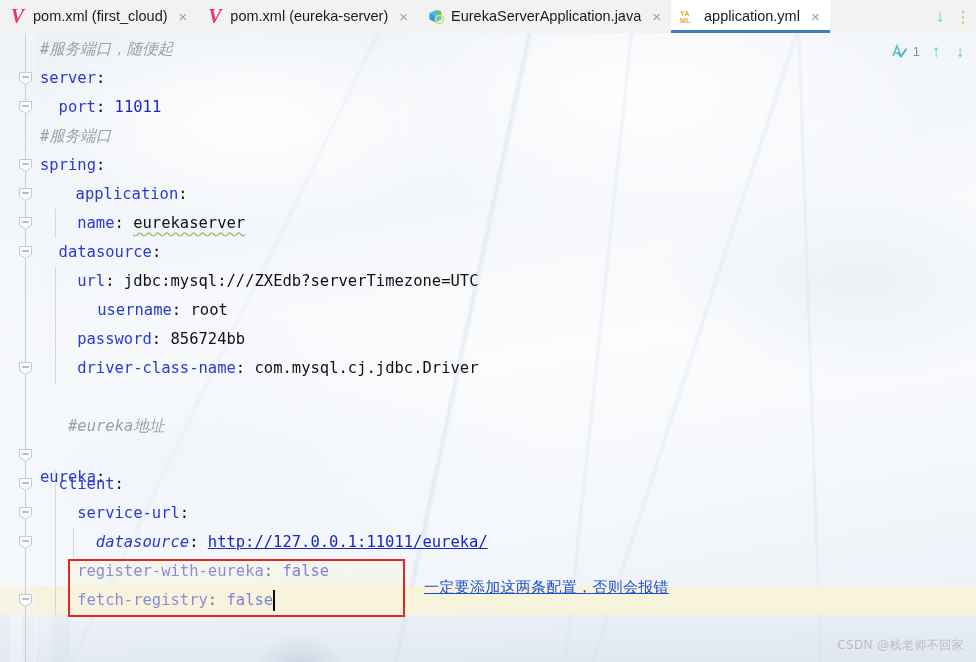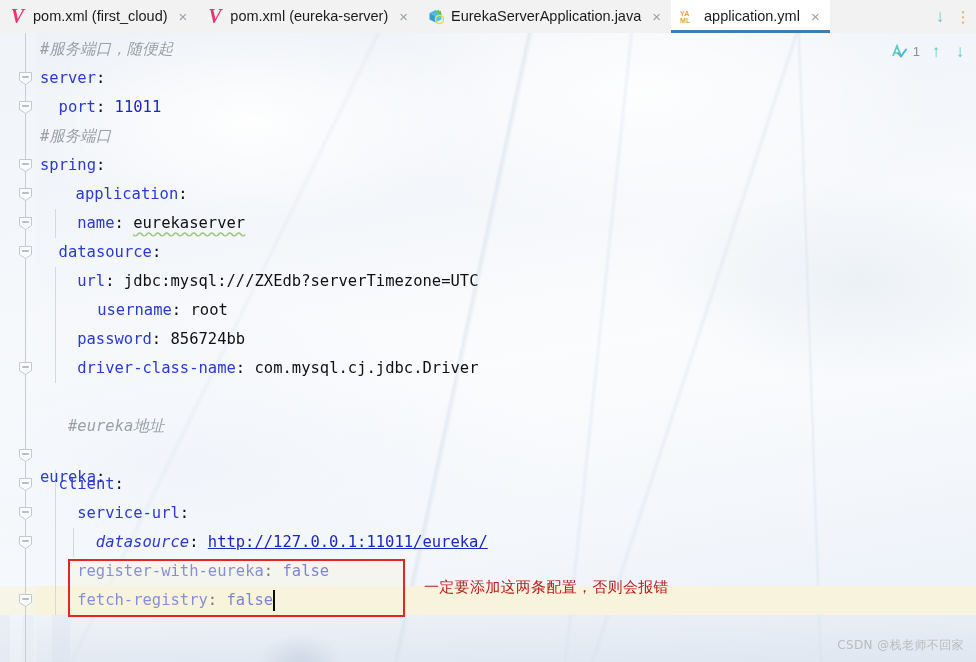--- a/index.html
+++ b/index.html
@@ -243,25 +243,26 @@
   
   #redbox {
     position: absolute;
     z-index: 7;
     border: 2px solid #e52521;
     background: rgba(247,243,221,0.45);
   }
   #annot {
     position: absolute;
     z-index: 9;
-    color: #b91c1c;
+    color: #1d4ed8;
     font-family: "DejaVu Sans", sans-serif;
     font-size: 15px;
     white-space: nowrap;
     letter-spacing: 0.3px;
+    text-decoration: underline;
   }
 
   
   #inspect {
     position: absolute;
     z-index: 10;
     top: 6px; right: 8px;
     height: 24px;
     display: flex;
     align-items: center;

